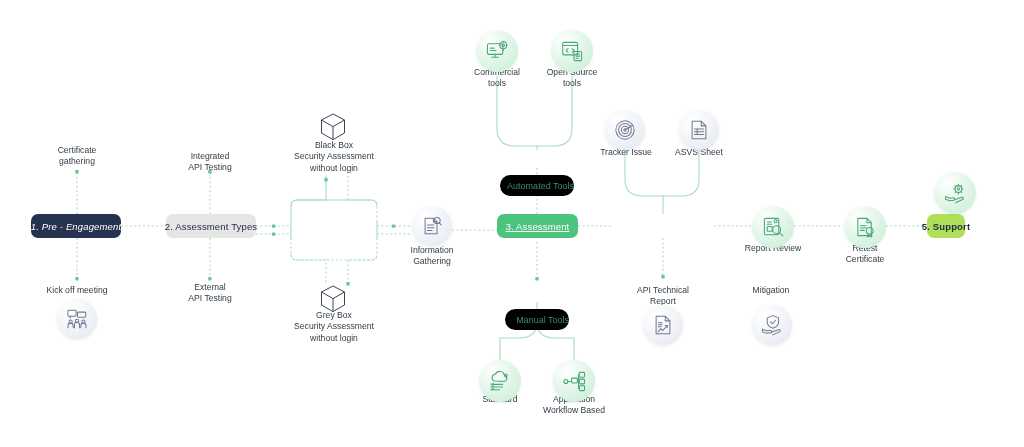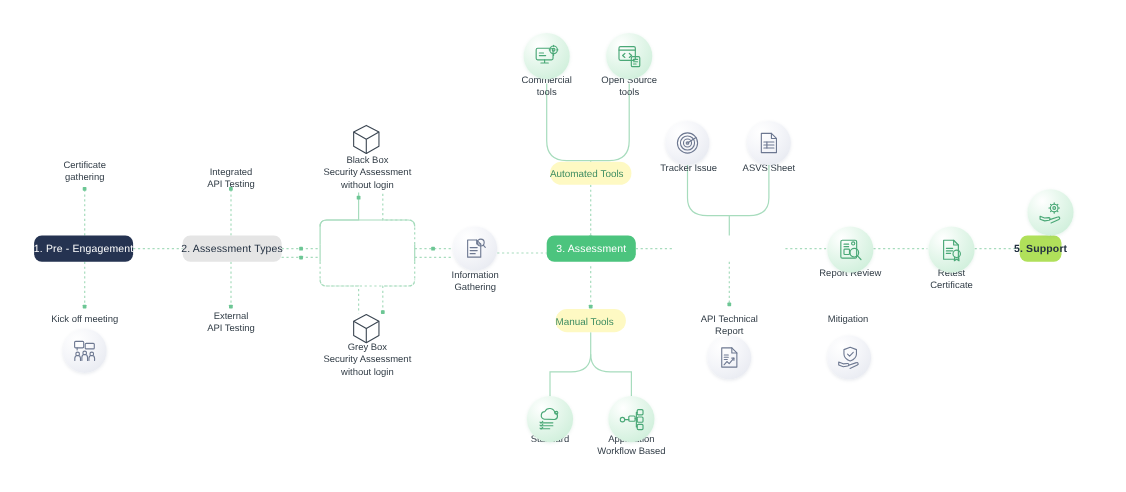--- a/index.html
+++ b/index.html
@@ -21,33 +21,34 @@
     display:flex;align-items:center;justify-content:center;
     border-radius:7px;
     font-size:9.5px;
     letter-spacing:.15px;
     white-space:nowrap;
     box-sizing:border-box;
     z-index:6;
   }
   .nav-dark{background:#253351;color:#ffffff;}
   .nav-lime{background:#e5e5e5;color:#223041;}
-  .nav-green{background:#4cc47e;color:#ffffff;}
+  .nav-green{background:#4cc47e;color:#ffffff;text-decoration:underline;}
   .nav-lime2{background:#b0e05a;color:#223041;}
 
   
   .soft-pill{
     position:absolute;
-    display:flex;align-items:center;justify-content:flex-start;
+    display:flex;align-items:center;justify-content:flex-end;
     border-radius:20px;
-    background:#fef9c3;
+    background:#000000;
     color:#3f8d62;
     font-size:9px;
     white-space:nowrap;
     z-index:6;
+    margin-top:28px;
   }
 
   
   .bubble{
     position:absolute;
     border-radius:50%;
     display:flex;align-items:center;justify-content:center;
     z-index:6;
   }
   .bubble svg{display:block;}
@@ -144,21 +145,21 @@
       <rect x="272" y="232.4" width="3.4" height="3.4" rx=".6"></rect>
       <rect x="324.3" y="178" width="3.4" height="3.4" rx=".6"></rect>
       <rect x="346.3" y="282" width="3.4" height="3.4" rx=".6"></rect>
       <rect x="392" y="224.4" width="3.4" height="3.4" rx=".6"></rect>
       <rect x="535.3" y="214" width="3.4" height="3.4" rx=".6"></rect>
       <rect x="535.3" y="277" width="3.4" height="3.4" rx=".6"></rect>
       <rect x="661.3" y="275" width="3.4" height="3.4" rx=".6"></rect>
     </g>
   </svg>
 
-  <div class="stage-node nav-dark" style="left:31px;top:214px;width:90px;height:24px;">
+  <div class="stage-node nav-dark" style="left:31px;top:214px;width:90px;height:24px;font-style:italic;">
     <span>1. Pre - Engagement</span>
   </div>
 
   <div class="stage-node nav-lime" style="left:166px;top:214px;width:90px;height:24px;">
     <span>2. Assessment Types</span>
   </div>
 
   <div class="stage-node nav-green" style="left:497px;top:214px;width:81px;height:24px;">
     <span>3. Assessment</span>
   </div>

